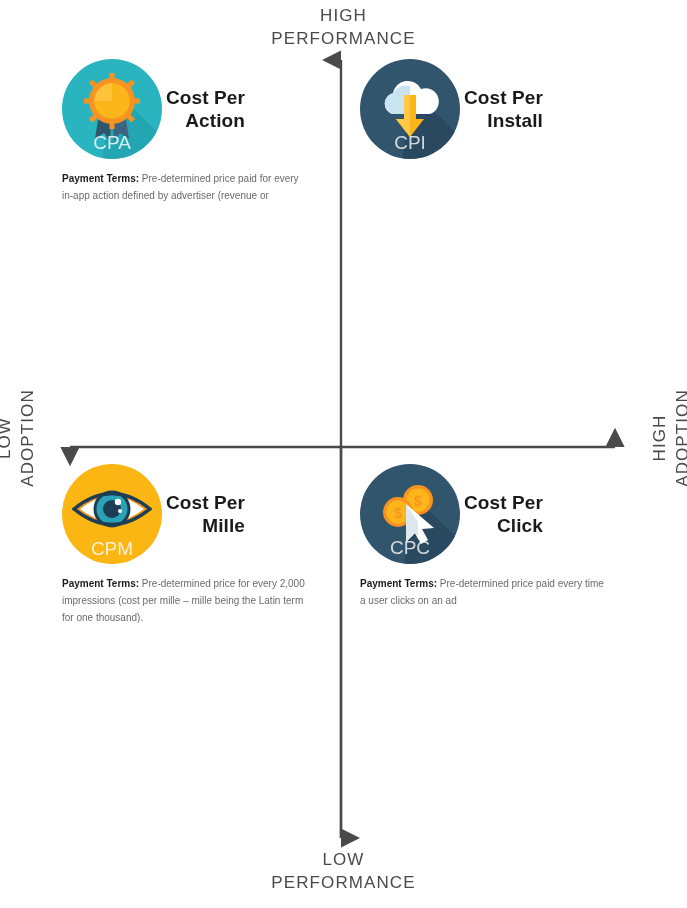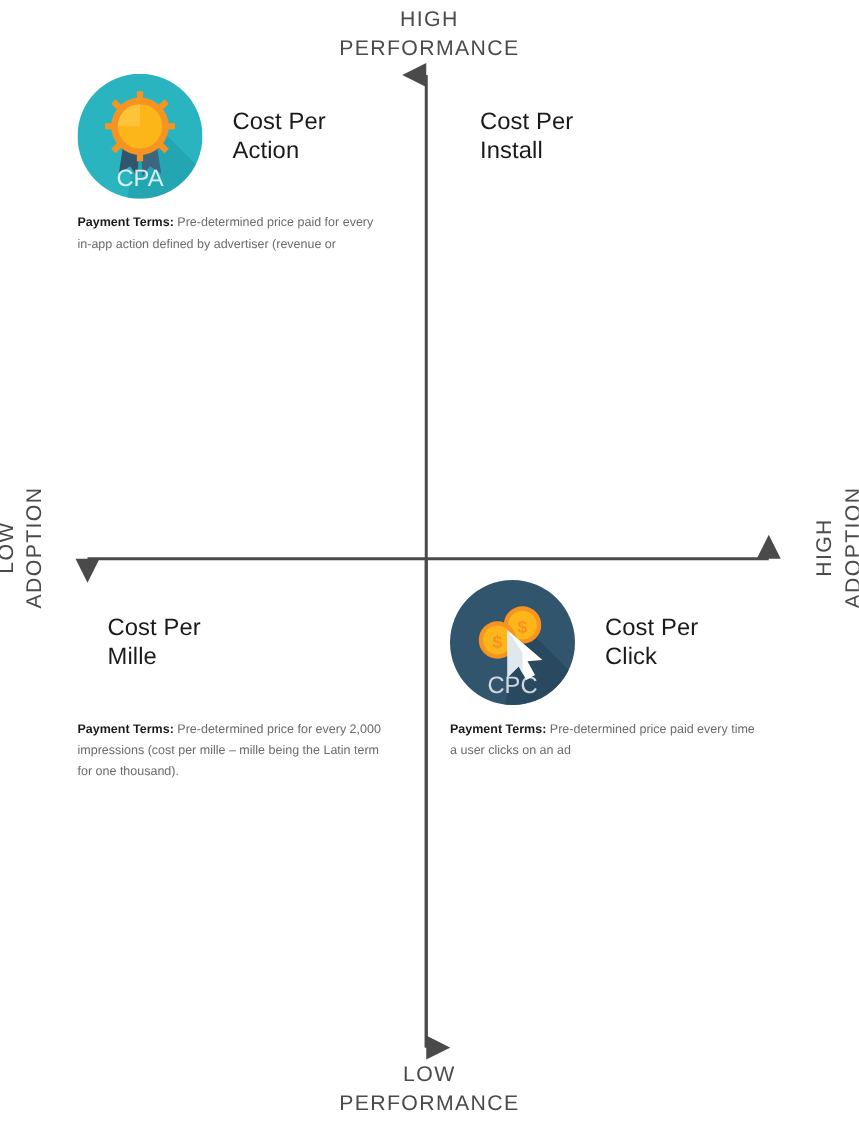--- a/index.html
+++ b/index.html
@@ -91,26 +91,27 @@
   }
   .card-icon {
     width: 100px;
     height: 100px;
     flex: 0 0 100px;
     position: relative;
   }
   .card-title {
     font-family: "Liberation Sans", sans-serif;
     font-size: 19px;
-    font-weight: normal;
+    font-weight: bold;
     line-height: 23px;
     color: #1a1a1a;
-    margin-left: 24px;
+    margin-left: 4px;
     white-space: pre-line;
     letter-spacing: 0.1px;
+    text-align: right;
   }
   .card-body {
     margin-top: 10px;
     font-family: "Liberation Sans", sans-serif;
     font-size: 10px;
     line-height: 17px;
     color: #6b6b6b;
     width: 248px;
   }
   #card-cpi .card-body,
@@ -199,27 +200,71 @@
     <div class="card-title">Cost Per
 Action</div>
   </div>
   <div class="card-body">
     <b>Payment Terms:</b><span> Pre-determined price paid for every in-app action defined by advertiser (revenue or</span>
   </div>
 </div>
 
 <div class="card" id="card-cpi">
   <div class="card-head">
+    <div class="card-icon">
+      <svg viewBox="0 0 100 100" width="100" height="100">
+        <defs>
+            <clipPath id="clipI">
+              <circle cx="50" cy="50" r="50"></circle>
+            </clipPath>
+          </defs>
+        <circle cx="50" cy="50" r="50" fill="#32556e"></circle>
+        <g clip-path="url(#clipI)">
+          <path d="M52 30 L100 78 L100 100 L42 100 Z" fill="#27465c" opacity="0.75"></path>
+        </g>
+
+        <g>
+          <path d="M32 55 A11 11 0 0 1 33 34 A15 15 0 0 1 61 30 A12 12 0 0 1 70 55 Z" fill="#ffffff"></path>
+          <path d="M50 27 A15 15 0 0 0 33 34 A11 11 0 0 0 32 55 L50 55 Z" fill="#c9e3f0"></path>
+        </g>
+
+        <g>
+          <rect x="44" y="36" width="12" height="26" fill="#fcb61a"></rect>
+          <path d="M36 60 L64 60 L50 78 Z" fill="#fcb61a"></path>
+          <rect x="44" y="36" width="6" height="26" fill="#ffc947"></rect>
+          <path d="M36 60 L50 60 L50 78 Z" fill="#ffc947"></path>
+        </g>
+        <text x="50" y="90" text-anchor="middle" font-family="Liberation Sans, sans-serif" font-size="19" fill="#ffffff" opacity="0.78">CPI</text>
+      </svg>
+    </div>
     <div class="card-title">Cost Per
 Install</div>
   </div>
 </div>
 
 <div class="card" id="card-cpm">
   <div class="card-head">
+    <div class="card-icon">
+      <svg viewBox="0 0 100 100" width="100" height="100">
+        <circle cx="50" cy="50" r="50" fill="#fbb614"></circle>
+
+        <path d="M12 45 Q50 14 88 45 Q50 76 12 45 Z" fill="#f79421"></path>
+        <path d="M18 45 Q50 20 82 45 Q50 70 18 45 Z" fill="#ffffff"></path>
+
+        <circle cx="50" cy="45" r="17" fill="#2aa3b5"></circle>
+        <circle cx="50" cy="45" r="17" fill="none" stroke="#1d3d55" stroke-width="3"></circle>
+        <circle cx="50" cy="45" r="9" fill="#1d3d55"></circle>
+        <circle cx="56" cy="38" r="3.2" fill="#ffffff"></circle>
+        <circle cx="58" cy="47" r="2" fill="#ffffff"></circle>
+
+        <path d="M12 45 Q50 14 88 45" fill="none" stroke="#1d3d55" stroke-width="3.4" stroke-linecap="round"></path>
+        <path d="M12 45 Q50 76 88 45" fill="none" stroke="#1d3d55" stroke-width="3.4" stroke-linecap="round"></path>
+        <text x="50" y="91" text-anchor="middle" font-family="Liberation Sans, sans-serif" font-size="19" fill="#ffffff" opacity="0.8">CPM</text>
+      </svg>
+    </div>
     <div class="card-title">Cost Per
 Mille</div>
   </div>
   <div class="card-body">
     <b>Payment Terms:</b><span> Pre-determined price for every 2,000 impressions (cost per mille – mille being the Latin term for one thousand).</span>
   </div>
 </div>
 
 <div class="card" id="card-cpc">
   <div class="card-head">

